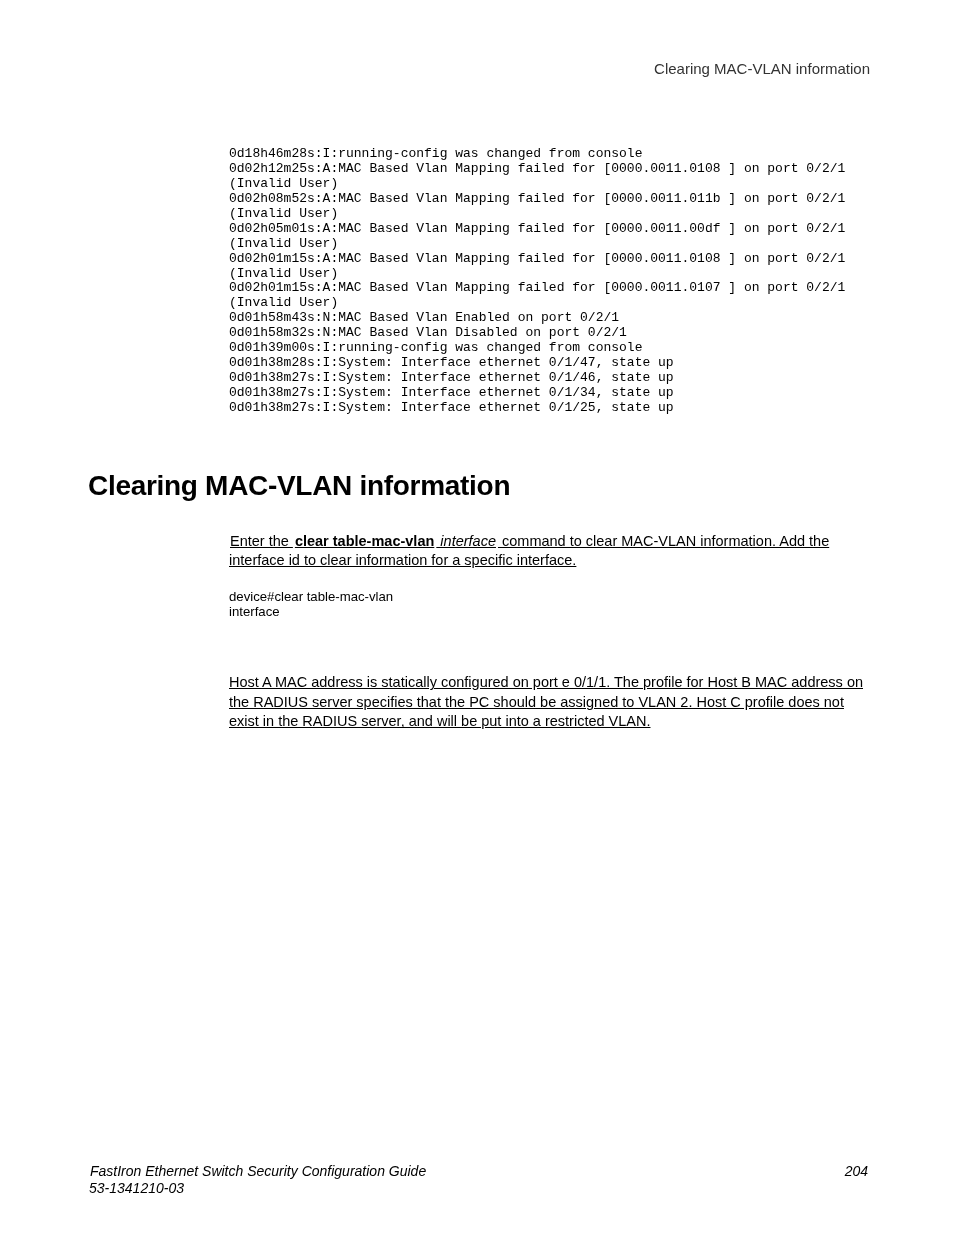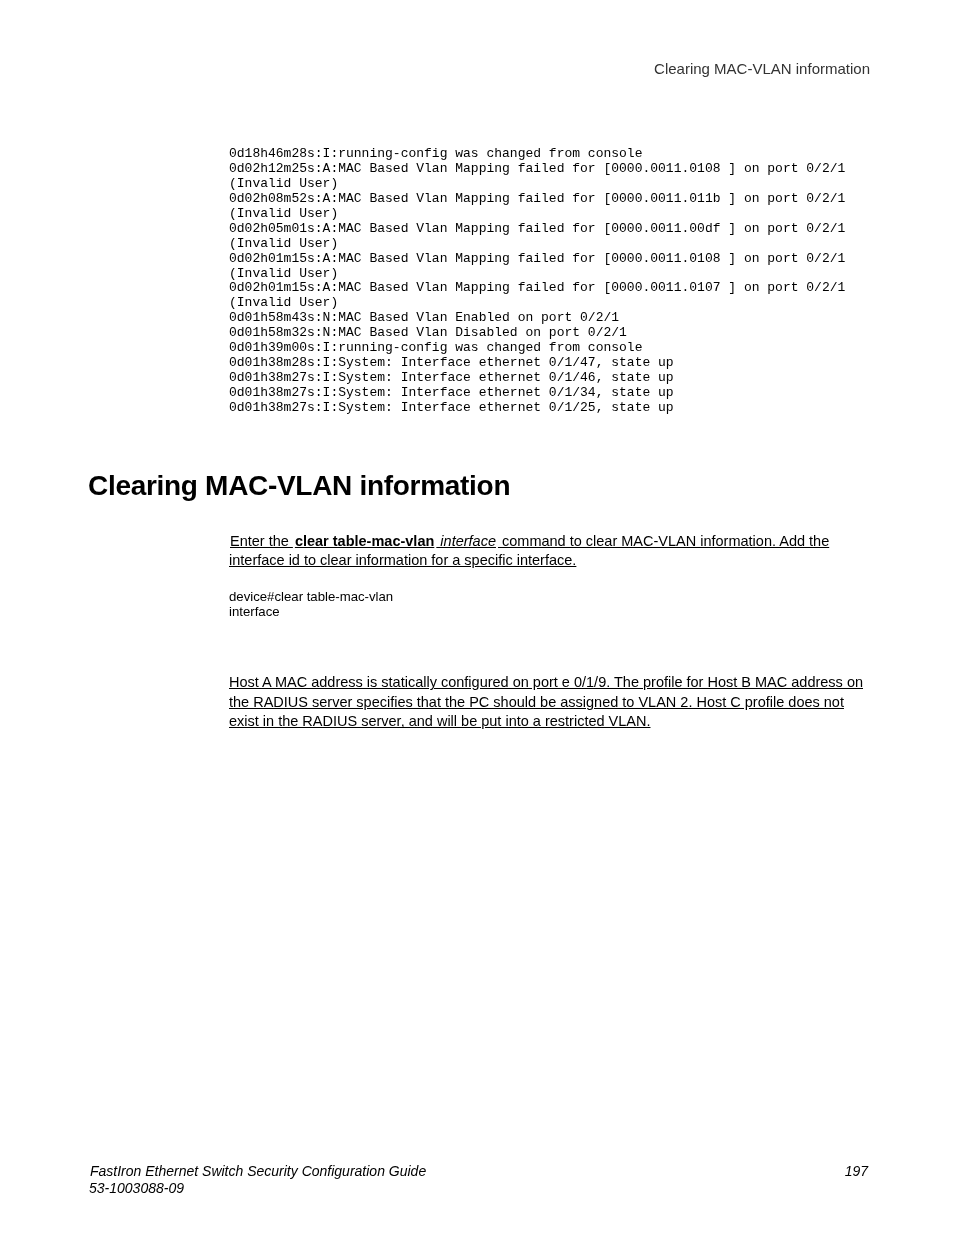--- a/index.html
+++ b/index.html
@@ -114,22 +114,22 @@
 
   <p class="body-text">
     <span>Enter the </span><strong>clear table-mac-vlan</strong><em> interface</em><span> command to clear MAC-VLAN information. Add the interface id to clear information for a specific interface.</span>
   </p>
 
   <div class="code-block">device#clear table-mac-vlan
 interface</div>
 
 
 
-  <p class="body-text">Host A MAC address is statically configured on port e 0/1/9. The profile for Host B MAC address on the RADIUS server specifies that the PC should be assigned to VLAN 2. Host C profile does not exist in the RADIUS server, and will be put into a restricted VLAN.</p>
+  <p class="body-text">Host A MAC address is statically configured on port e 0/1/1. The profile for Host B MAC address on the RADIUS server specifies that the PC should be assigned to VLAN 2. Host C profile does not exist in the RADIUS server, and will be put into a restricted VLAN.</p>
 
   <div class="footer">
     <div>
       <span class="footer-left">FastIron Ethernet Switch Security Configuration Guide</span>
-      <span class="footer-right">197</span>
+      <span class="footer-right">204</span>
     </div>
-    <div class="footer-docid">53-1003088-09</div>
+    <div class="footer-docid">53-1341210-03</div>
   </div>
 </div>
 
 </body></html>

